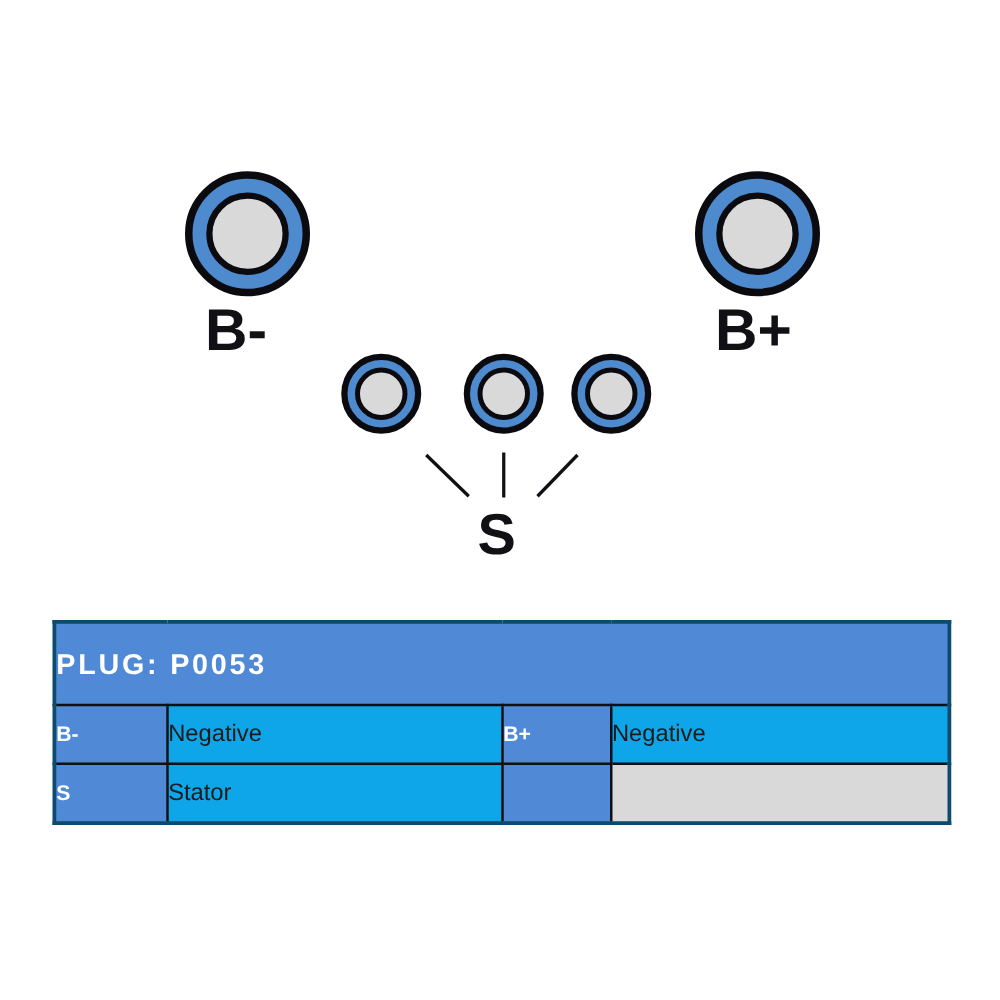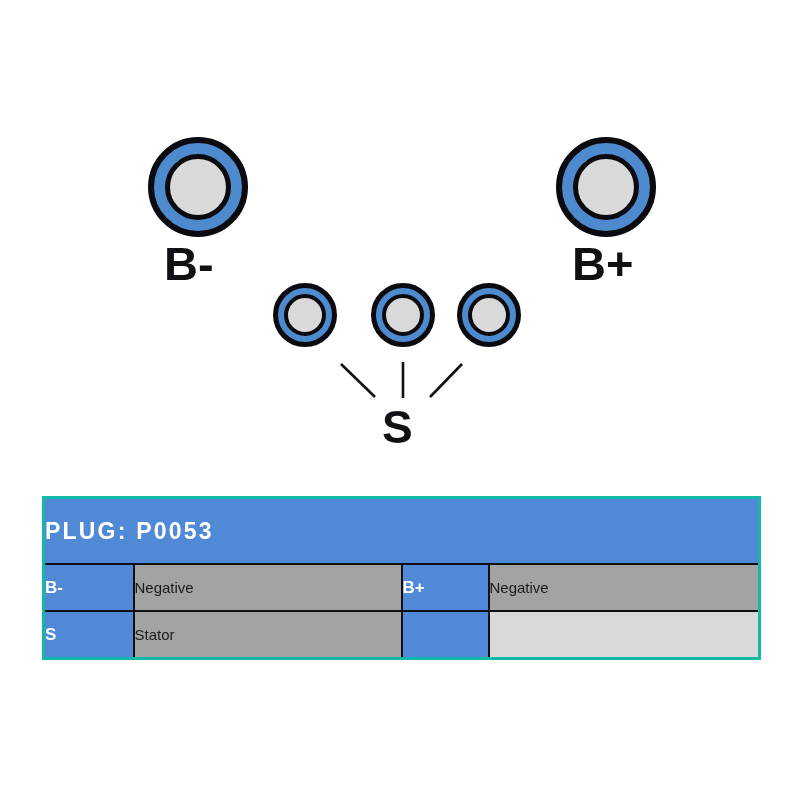--- a/index.html
+++ b/index.html
@@ -99,21 +99,21 @@
   }
 
   
   #plug-table {
     position: absolute;
     left: 42px;
     top: 496px;
     width: 716px;
     border-collapse: collapse;
     table-layout: fixed;
-    border: 3px solid #14b8a6;
+    border: 3px solid #0c4a6e;
   }
   #plug-table td {
     border: 2px solid #101014;
     padding: 0;
     vertical-align: middle;
   }
   td.hdr {
     background: #5089d6;
     height: 64px;
     padding-left: 24px;
@@ -124,23 +124,23 @@
   }
   td.pin {
     background: #5089d6;
     color: #ffffff;
     font-weight: bold;
     font-size: 17px;
     padding-left: 18px;
     height: 45px;
   }
   td.desc {
-    background: #a3a3a3;
+    background: #0ea5e9;
     color: #1b1b1b;
-    font-size: 15px;
+    font-size: 19px;
     padding-left: 18px;
     height: 45px;
     margin-top: 48px;
   }
   td.blank-blue { background: #5089d6; }
   td.blank-gray { background: #d9d9d9; }
 
   col.c-pin  { width: 90px; }
   col.c-desc { width: 268px; }
   col.c-pin2 { width: 87px; }

